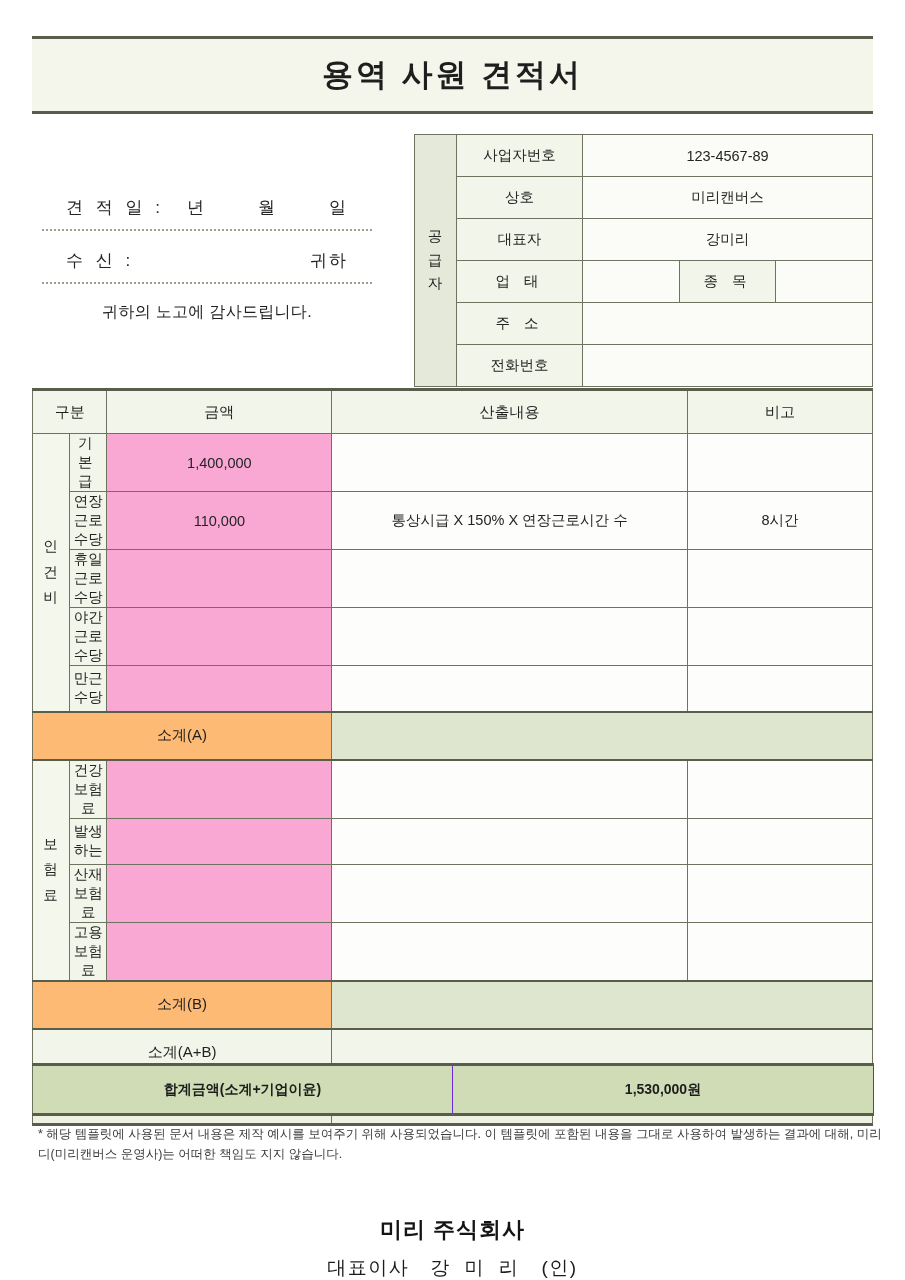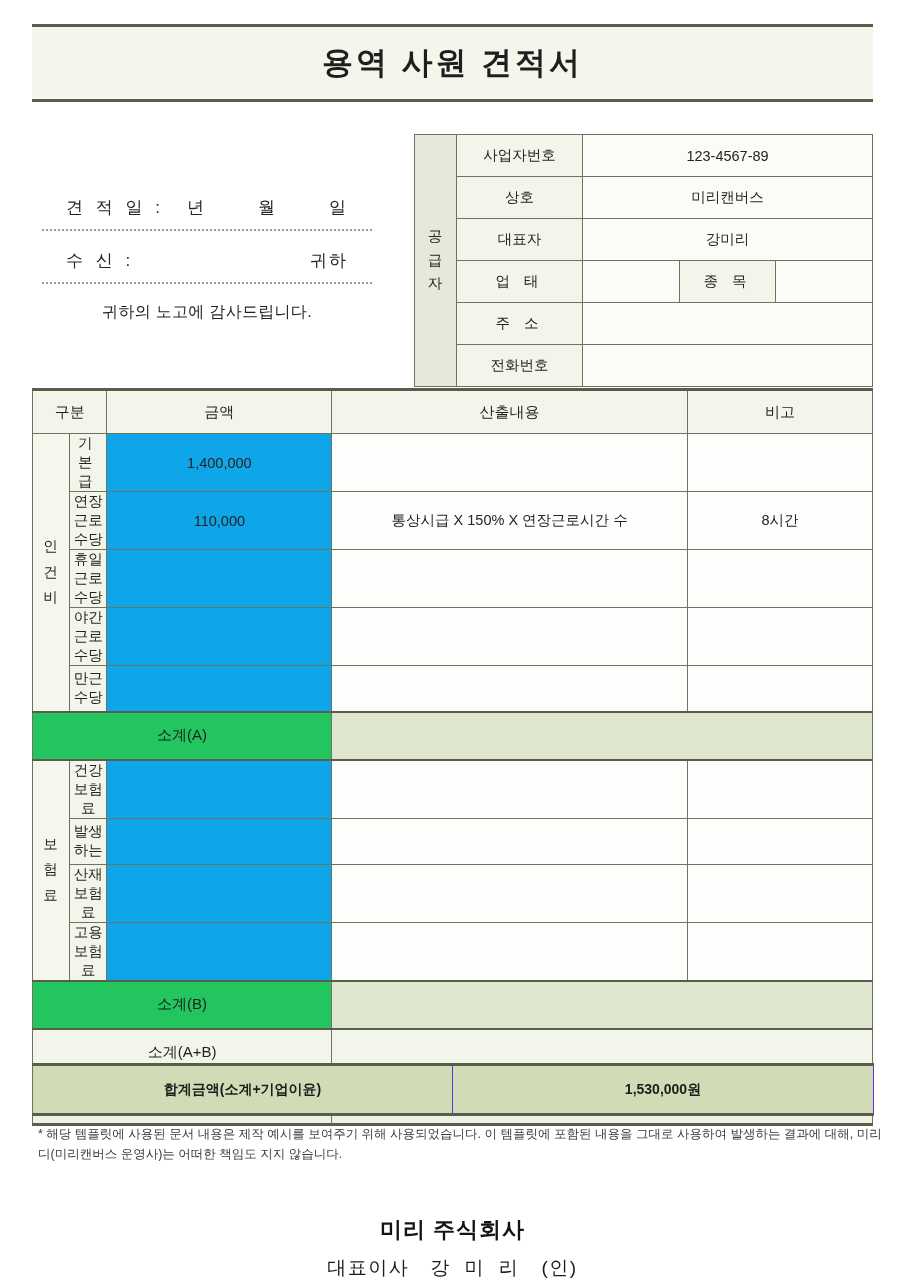--- a/index.html
+++ b/index.html
@@ -7,21 +7,21 @@
     width: 905px; height: 1280px;
     background: #ffffff;
     font-family: "Liberation Sans", "DejaVu Sans", sans-serif;
     color: #2b2b2b;
     overflow: hidden;
   }
   .page { position: relative; width: 905px; height: 1280px; }
 
   
   .title-wrap {
-    position: absolute; left: 32px; top: 24px; width: 712px; height: 78px;
+    position: absolute; left: 32px; top: 36px; width: 712px; height: 78px;
   }
   .title-rule-top, .title-rule-bottom {
     position: absolute; left: 0; width: 841px; height: 3px;
     background: #585d4c;
   }
   .title-rule-top { top: 0; }
   .title-rule-bottom { bottom: 0; }
   .title-band {
     position: absolute; left: 0; top: 3px; width: 841px; height: 72px;
     background: #f4f6ec;
@@ -81,27 +81,27 @@
 
   .hdr td {
     background: #f2f5e9; height: 44px; font-size: 15px; color: #1f1f1f;
     border-top: 3px solid #585d4c;
   }
   .grp-vert {
     background: #f4f7ec; font-size: 14px; line-height: 1.75; letter-spacing: 1px;
   }
   .row-label { background: #f2f5e9; }
   .row-label.spaced { letter-spacing: 6px; }
-  .row-amt { background: #0ea5e9; color: #5b5b5b; }
+  .row-amt { background: #f9a8d4; color: #5b5b5b; }
   .row-calc { background: #fdfdfb; color: #575757; font-size: 13.5px; }
   .row-note { background: #fdfdfb; color: #575757; }
   .body-row td { height: 46px; }
 
   .sub-row td {
-    background: #22c55e; height: 48px; font-size: 15px; color: #1f1f1f;
+    background: #fdba74; height: 48px; font-size: 15px; color: #1f1f1f;
     border-top: 2px solid #585d4c; border-bottom: 2px solid #585d4c;
   }
   .sub-row td.sub-blank { background: #dfe6d0; }
   .subab-row td {
     background: #f2f5e9; height: 48px; font-size: 15px; color: #1f1f1f;
   }
   .gen-row td {
     background: #eef2e3; height: 48px; font-size: 15px; color: #1f1f1f;
     border-bottom: 3px solid #585d4c;
   }

